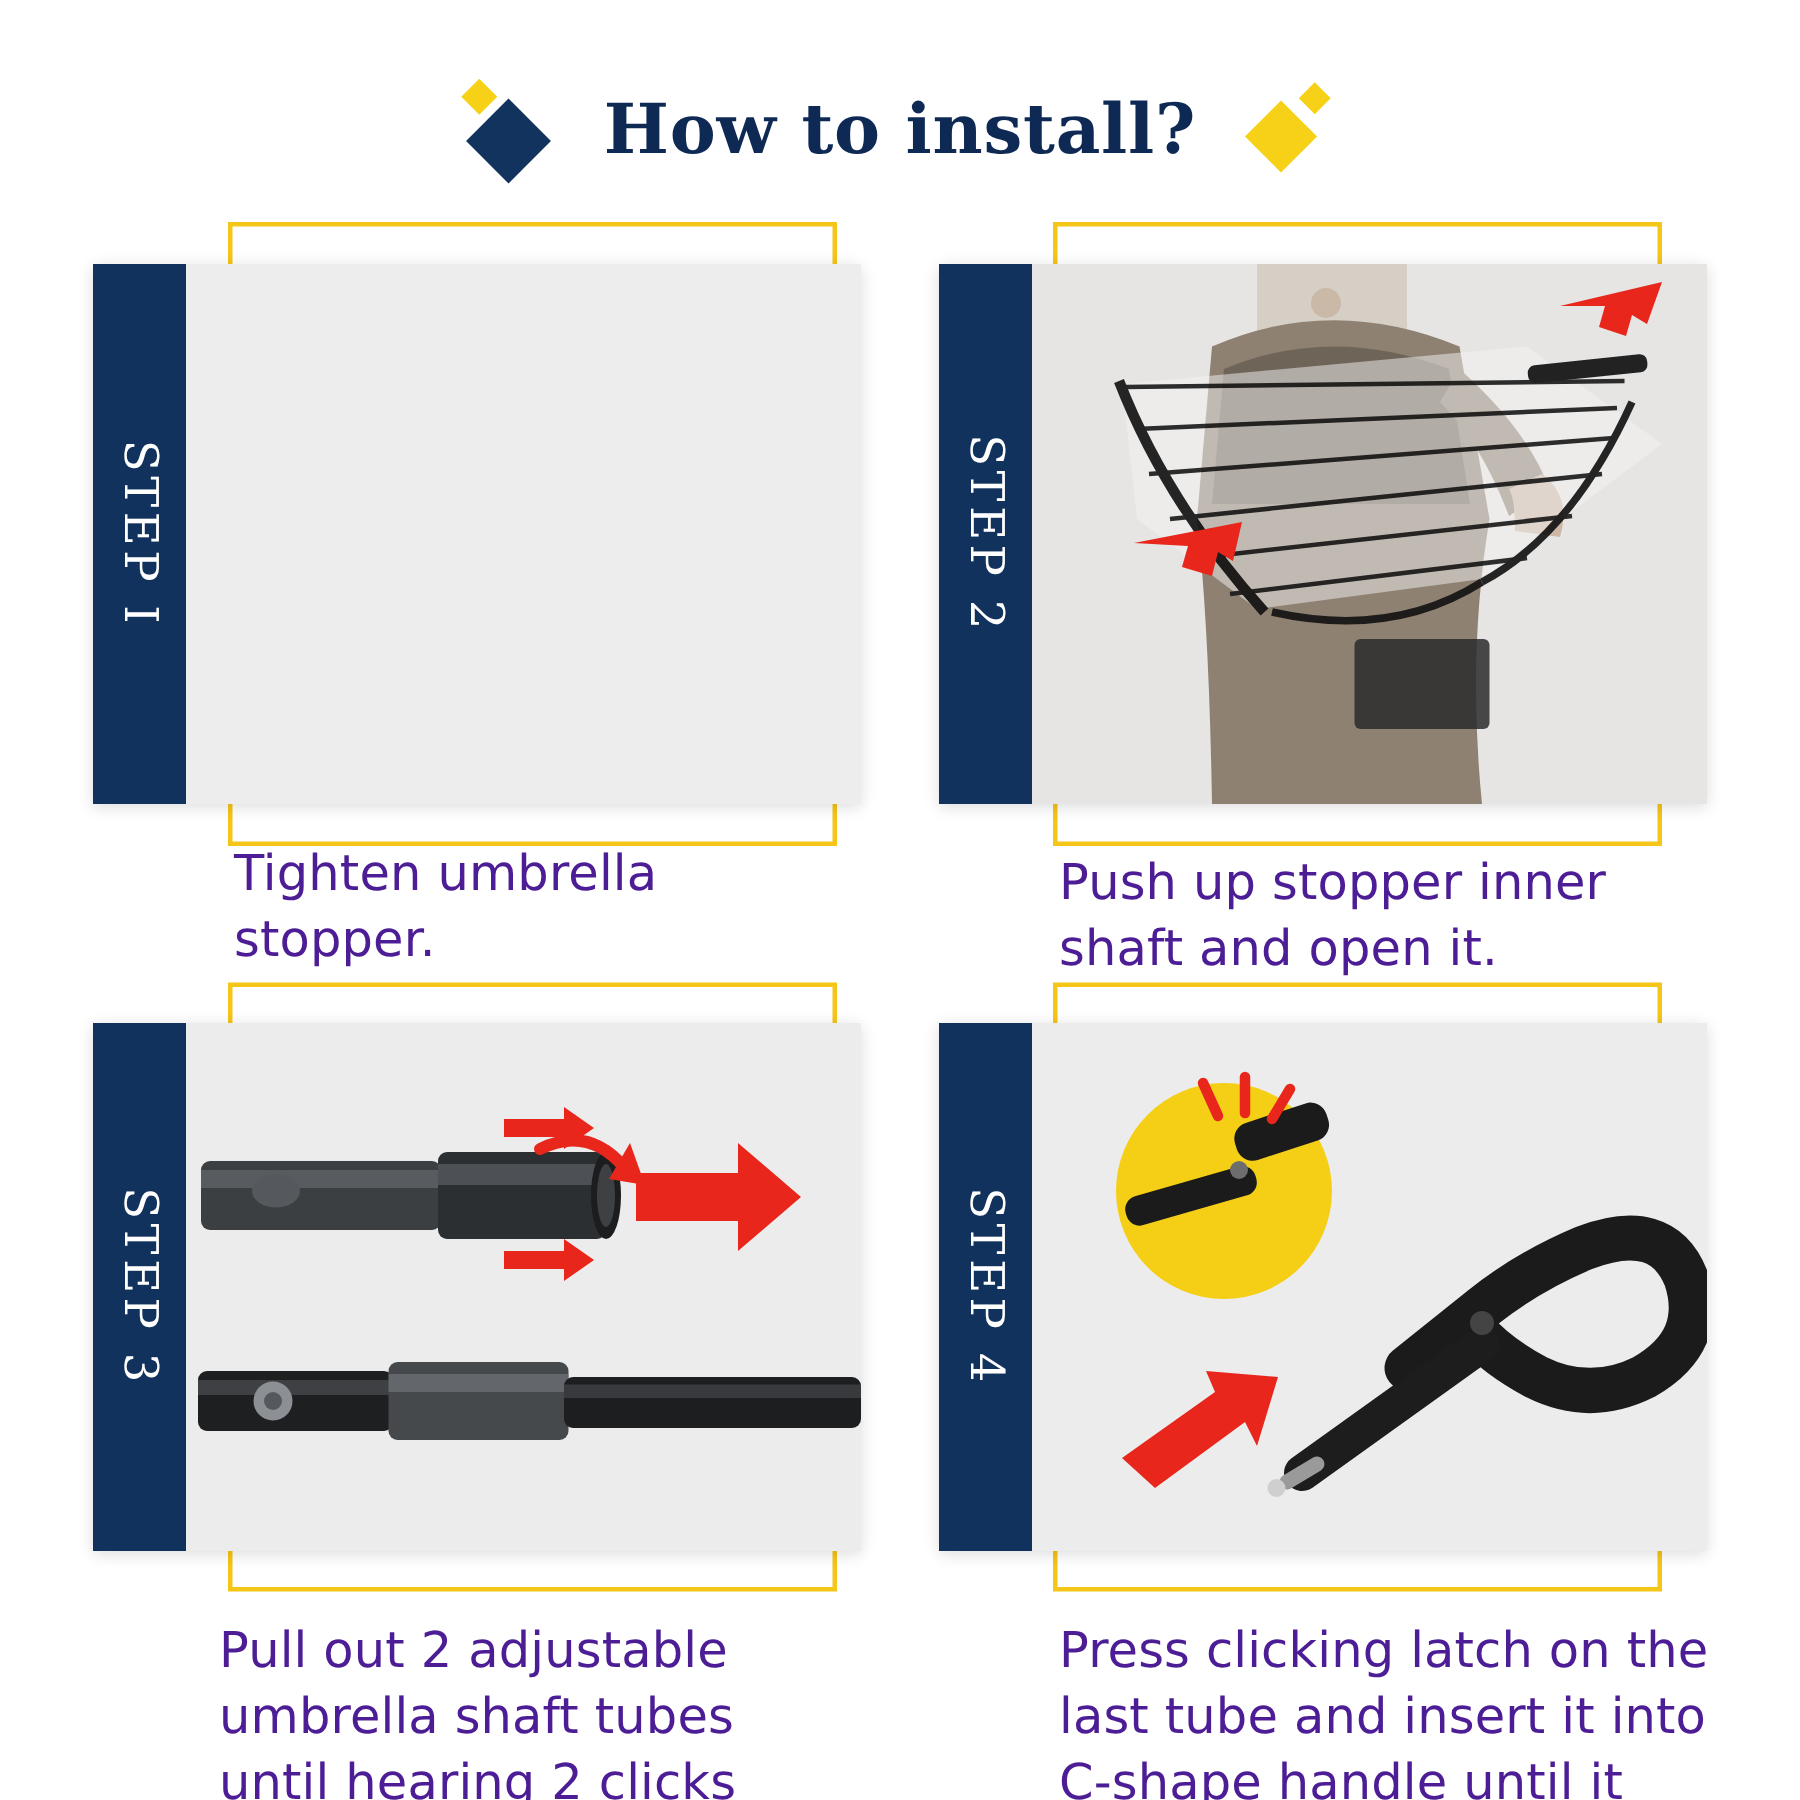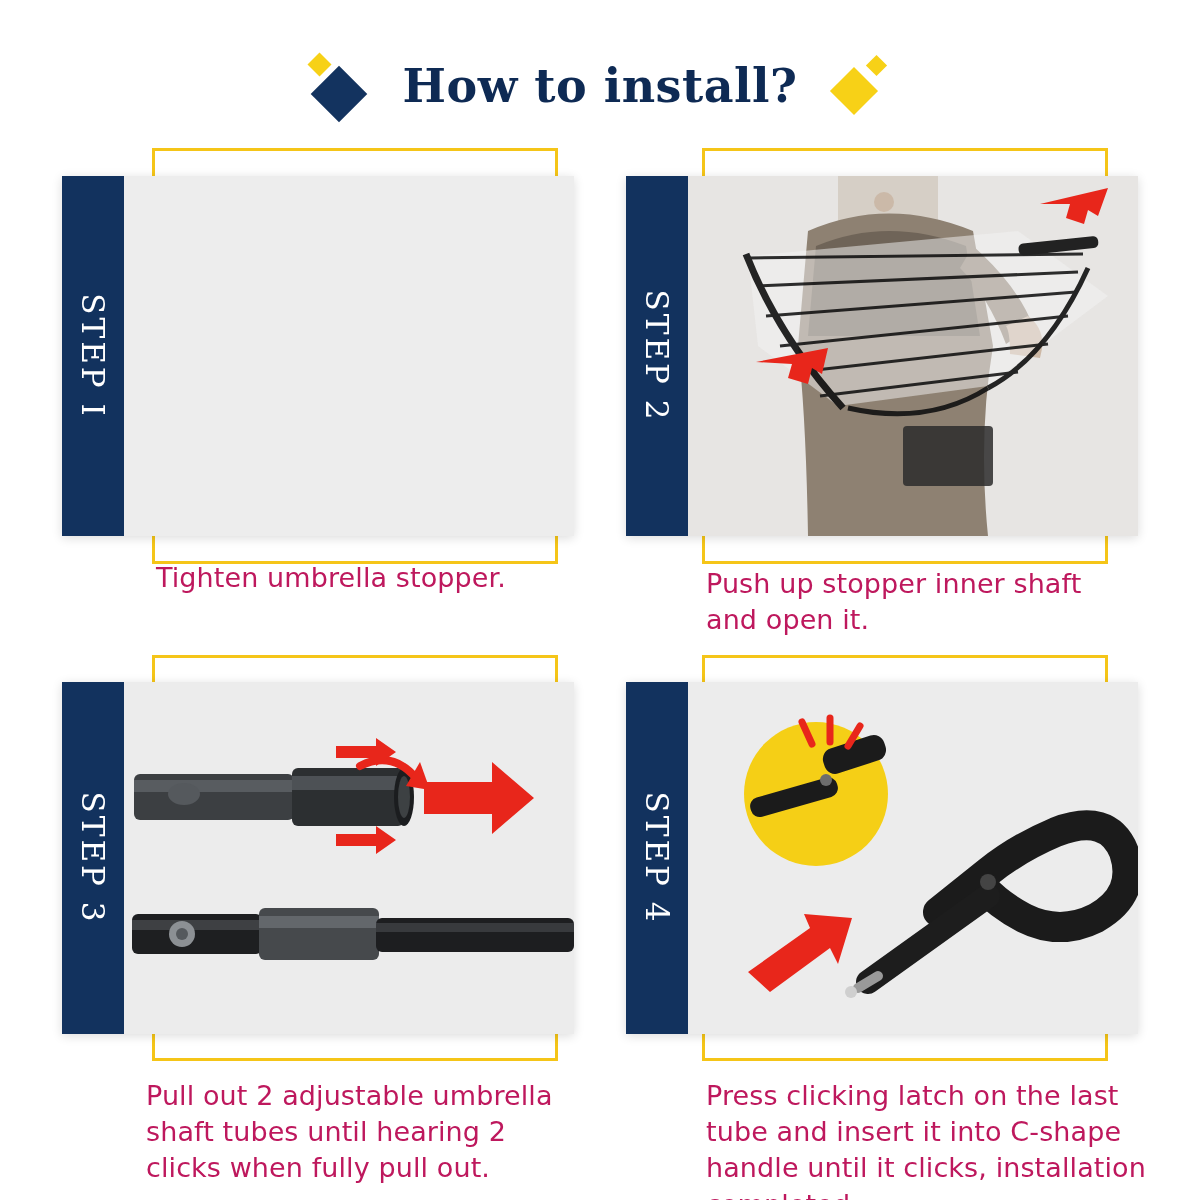--- a/index.html
+++ b/index.html
@@ -105,23 +105,23 @@
     letter-spacing: 3px;
   }
   .photo {
     flex: 1;
     position: relative;
     background: #eeeeee;
     overflow: hidden;
   }
   .caption {
     position: absolute;
-    font-size: 27px;
+    font-size: 33px;
     line-height: 1.34;
-    color: #be185d;
+    color: #4c1d95;
     letter-spacing: 0.1px;
   }
 
   
   .wall { position:absolute; inset:0; background:#ededed; }
 </style>
 </head>
 <body>
 
 <div class="page">

